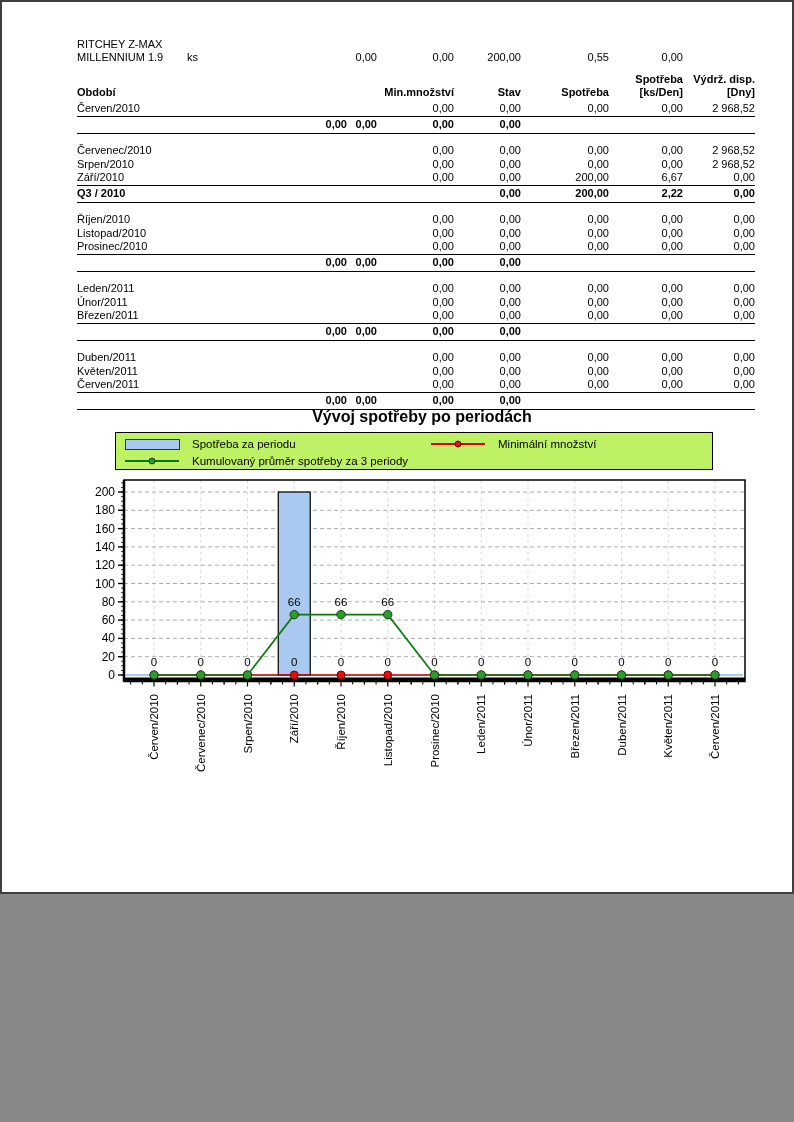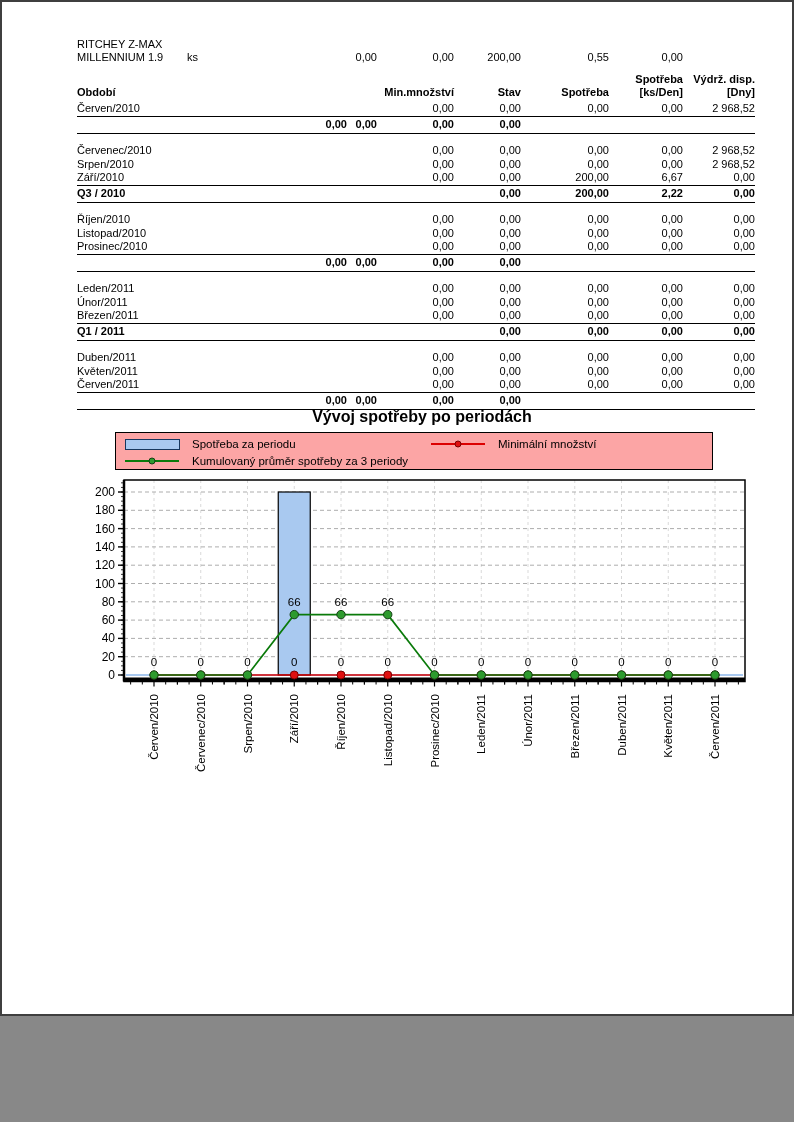--- a/index.html
+++ b/index.html
@@ -1,17 +1,17 @@
 <!DOCTYPE html>
 <html lang="cs"><head>
 <meta charset="utf-8">
 <style>
   html,body{margin:0;padding:0;background:#888;}
   .page{
-    position:relative;width:794px;height:1016px;background:#fff;
+    position:relative;width:794px;height:894px;background:#fff;
     border:2px solid #3f3f3f;box-sizing:border-box;margin:0 auto;
     font-family:"Liberation Sans",sans-serif;font-size:11px;color:#000;
     overflow:hidden;
   }
   
   .report{position:absolute;left:75px;top:36px;width:678px;}
   .grid-row{display:grid;grid-template-columns:110px 160px 30px 77px 67px 88px 74px 72px;align-items:end;}
   .grid-row .num{text-align:right;white-space:nowrap;}
   .lbl-span{grid-column:1 / span 3;}
   .clip{white-space:nowrap;overflow:hidden;}
@@ -20,21 +20,21 @@
   .hdr .two{line-height:13px;}
   .month-row{line-height:13.5px;}
   .q-row{font-weight:bold;border-top:1.5px solid #000;border-bottom:1.5px solid #000;
          padding:1px 0 2px 0;line-height:13.5px;}
   .group{margin-top:10px;}
   .group:first-of-type{margin-top:3px;}
   
   .chart-title{position:absolute;left:80px;top:406px;width:680px;text-align:center;
                font-weight:bold;font-size:16px;}
   .legend{position:absolute;left:113px;top:430px;width:598px;height:38px;
-          border:1.2px solid #000;box-sizing:border-box;background:#fca5a5;}
+          border:1.2px solid #000;box-sizing:border-box;background:#bef264;}
   .leg-item{position:absolute;display:flex;align-items:center;gap:12px;height:14px;font-size:11.5px;}
   .sw-wrap{width:56px;display:flex;justify-content:center;align-items:center;position:relative;}
   .sw-bar{width:55px;height:11px;background:#A9C9F0;border:1px solid #17375E;box-sizing:border-box;}
   .sw-line{width:54px;height:2px;position:relative;}
   .sw-line .dot{position:absolute;left:50%;top:50%;transform:translate(-50%,-50%);
                 width:7px;height:7px;border-radius:50%;box-sizing:border-box;}
   .sw-line.red{background:#DC0000;}
   .sw-line.red .dot{background:#E01010;border:1px solid #7A0000;}
   .sw-line.green{background:#0A7A0A;}
   .sw-line.green .dot{background:#2E9B2E;border:1px solid #123F12;}
@@ -180,21 +180,20 @@
           </div>
           <div class="grid-row month-row">
             <div class="lbl-span">Březen/2011</div>
             <div class="num">0,00</div>
             <div class="num">0,00</div>
             <div class="num">0,00</div>
             <div class="num">0,00</div>
             <div class="num">0,00</div>
           </div>
           <div class="grid-row q-row">
-            <div class="lbl-span">Q1 / 2011</div>
             <div class="num"></div>
             <div class="num">0,00</div>
             <div class="num">0,00</div>
             <div class="num">0,00</div>
             <div class="num">0,00</div>
           </div>
         </div>
         <div class="group">
           <div class="grid-row month-row">
             <div class="lbl-span">Duben/2011</div>

